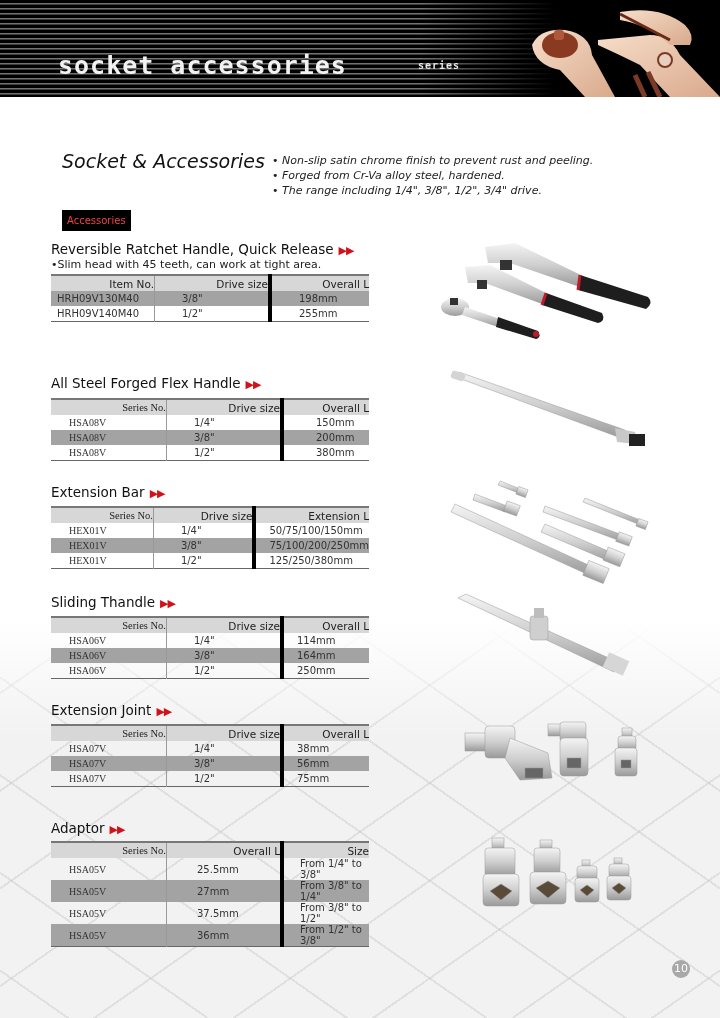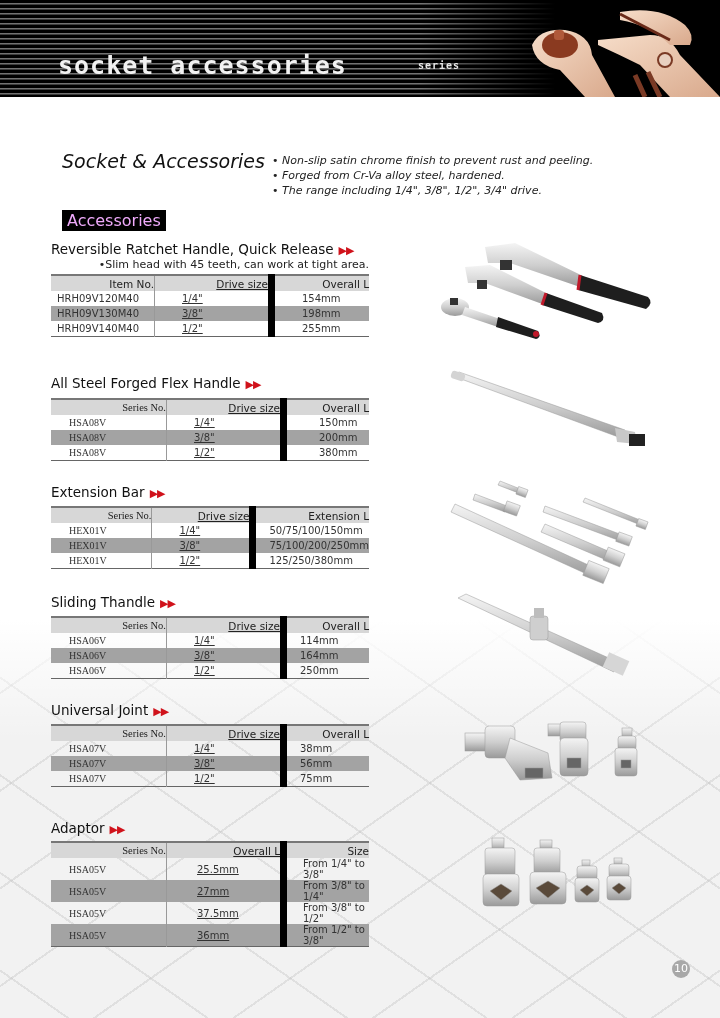--- a/index.html
+++ b/index.html
@@ -45,41 +45,41 @@
     font-family: "DejaVu Sans", sans-serif;
   }
   .intro-bullets {
     position: absolute; left: 272px; top: 153px; margin: 0; padding: 0; list-style: none;
     font-size: 11px; font-style: italic; color: #222; line-height: 15px;
   }
   .intro-bullets li::before { content: "\2022  "; font-style: normal; }
 
   .acc-banner {
     position: absolute; left: 62px; top: 210px; height: 21px; padding: 0 5px;
-    background: #000; color: #f0abfc; font-size: 16px; line-height: 21px;
+    background: #000; color: #ef4444; font-size: 10px; line-height: 21px;
   }
 
   .section { position: absolute; left: 51px; width: 318px; }
   .sec-title { font-size: 13.5px; color: #111; height: 18px; line-height: 18px; white-space: nowrap; }
   .arrows { color: #d0121b; font-size: 11px; margin-left: 5px; letter-spacing: -1px; }
-  .sec-bullets { margin: 0; padding: 0; list-style: none; font-size: 11px; line-height: 14px; color: #222; text-align: right; }
+  .sec-bullets { margin: 0; padding: 0; list-style: none; font-size: 11px; line-height: 14px; color: #222; }
   .sec-bullets li::before { content: "\2022 "; }
 
   table.spec {
     border-collapse: collapse; width: 318px; margin-top: 2px;
     font-size: 10px; color: #333;
     border-top: 2px solid #777; border-bottom: 1.5px solid #666;
   }
   table.spec th {
     background: #d7d7d7; font-weight: normal; color: #222; height: 15px; padding: 0;
     text-align: right; font-size: 10.5px;
   }
   table.spec td { height: 15px; padding: 0; text-align: left; }
   table.spec tr.alt td { background: #a3a3a3; }
-  table.spec th:nth-child(2), table.spec td:nth-child(2) { border-left: 1px solid #999; border-right: 7px solid #000000; text-decoration: underline; }
+  table.spec th:nth-child(2), table.spec td:nth-child(2) { border-left: 1px solid #999; border-right: 4px solid #000000; }
   .c1 { width: 97px; }
   .c2 { width: 97px; }
   .pad1 { padding-left: 18px !important; font-family: Liberation Serif, serif; }
   .pad2 { padding-left: 16px !important; }
   .pad3 { padding-left: 17px !important; }
 
   .img-box { position: absolute; }
   .page-num {
     position: absolute; left: 672px; top: 960px; width: 18px; height: 18px; border-radius: 50%;
     background: #a8a8a8; color: #fff; font-size: 11px; text-align: center; line-height: 18px;
@@ -128,25 +128,20 @@
   <ul class="sec-bullets">
     <li>Slim head with 45 teeth, can work at tight area.</li>
   </ul>
   <table class="spec">
     <tbody>
         <tr>
       <th class="c1" style="padding-left:6px">Item No.</th>
       <th class="c2 pad2">Drive size</th>
       <th class="pad3" style="padding-left:23px">Overall L</th>
     </tr>
-    <tr>
-      <td style="padding-left:6px">HRH09V120M40</td>
-      <td style="padding-left:27px">1/4"</td>
-      <td style="padding-left:27px">154mm</td>
-    </tr>
     <tr class="alt">
       <td style="padding-left:6px">HRH09V130M40</td>
       <td style="padding-left:27px">3/8"</td>
       <td style="padding-left:27px">198mm</td>
     </tr>
     <tr>
       <td style="padding-left:6px">HRH09V140M40</td>
       <td style="padding-left:27px">1/2"</td>
       <td style="padding-left:27px">255mm</td>
     </tr>
@@ -239,21 +234,21 @@
       <td class="pad1">HSA06V</td>
       <td style="padding-left:27px">1/2"</td>
       <td style="padding-left:13px">250mm</td>
     </tr>
   </tbody>
     </table>
 </div>
 
 <div class="section" style="top:701px;">
   <div class="sec-title">
-    <span>Universal Joint</span><span class="arrows">▶▶</span>
+    <span>Extension Joint</span><span class="arrows">▶▶</span>
   </div>
   <table class="spec" style="margin-top:5px">
     <tbody>
         <tr>
       <th class="c1 pad1">Series No.</th>
       <th class="c2 pad2">Drive size</th>
       <th style="padding-left:13px">Overall L</th>
     </tr>
     <tr>
       <td class="pad1">HSA07V</td>

